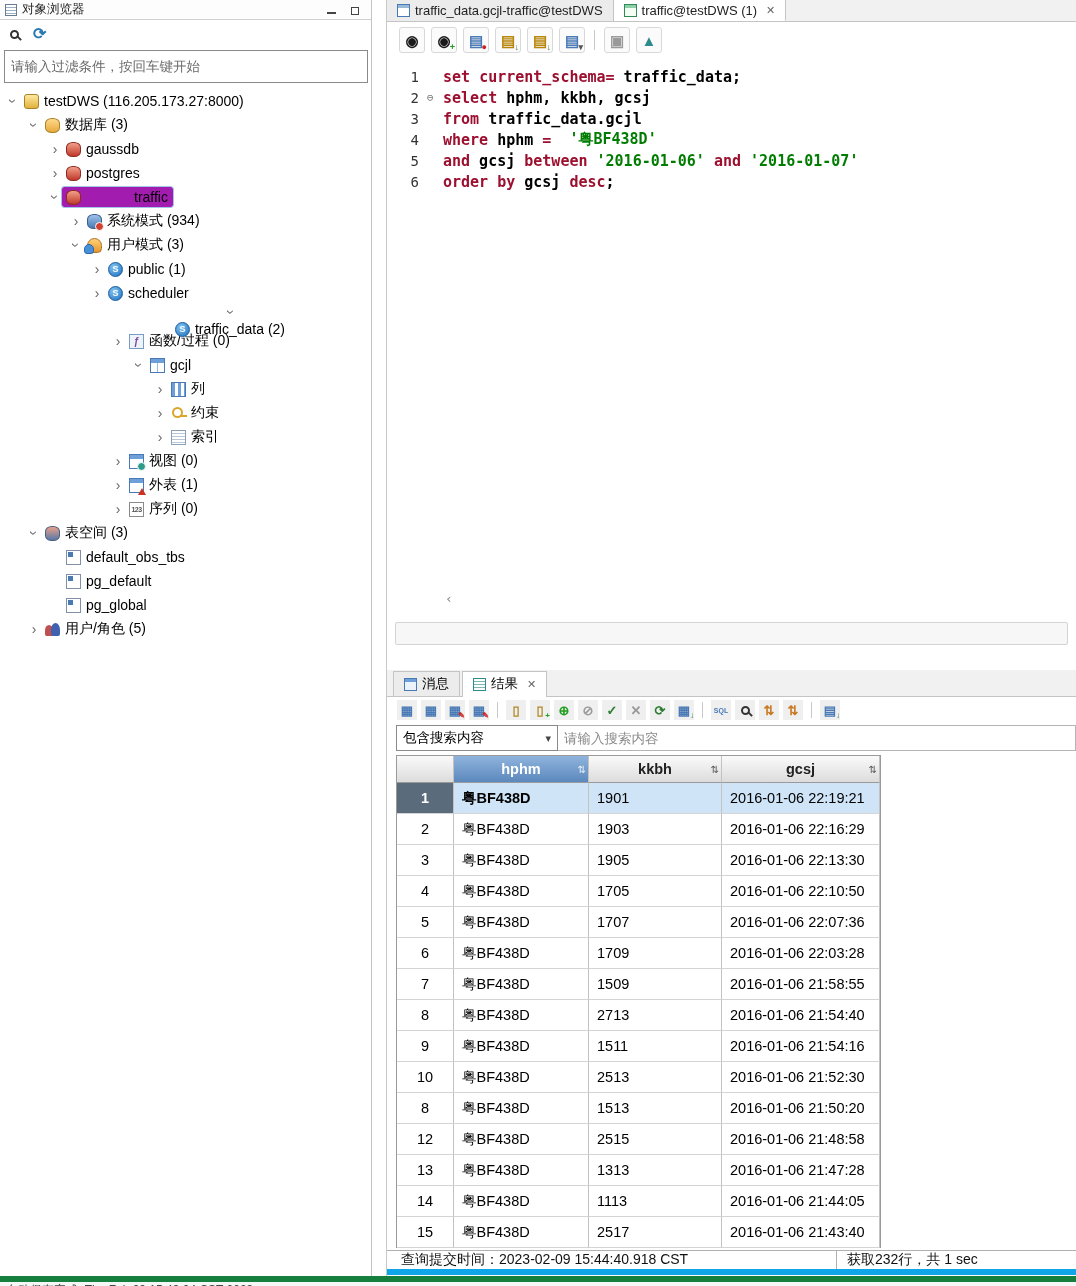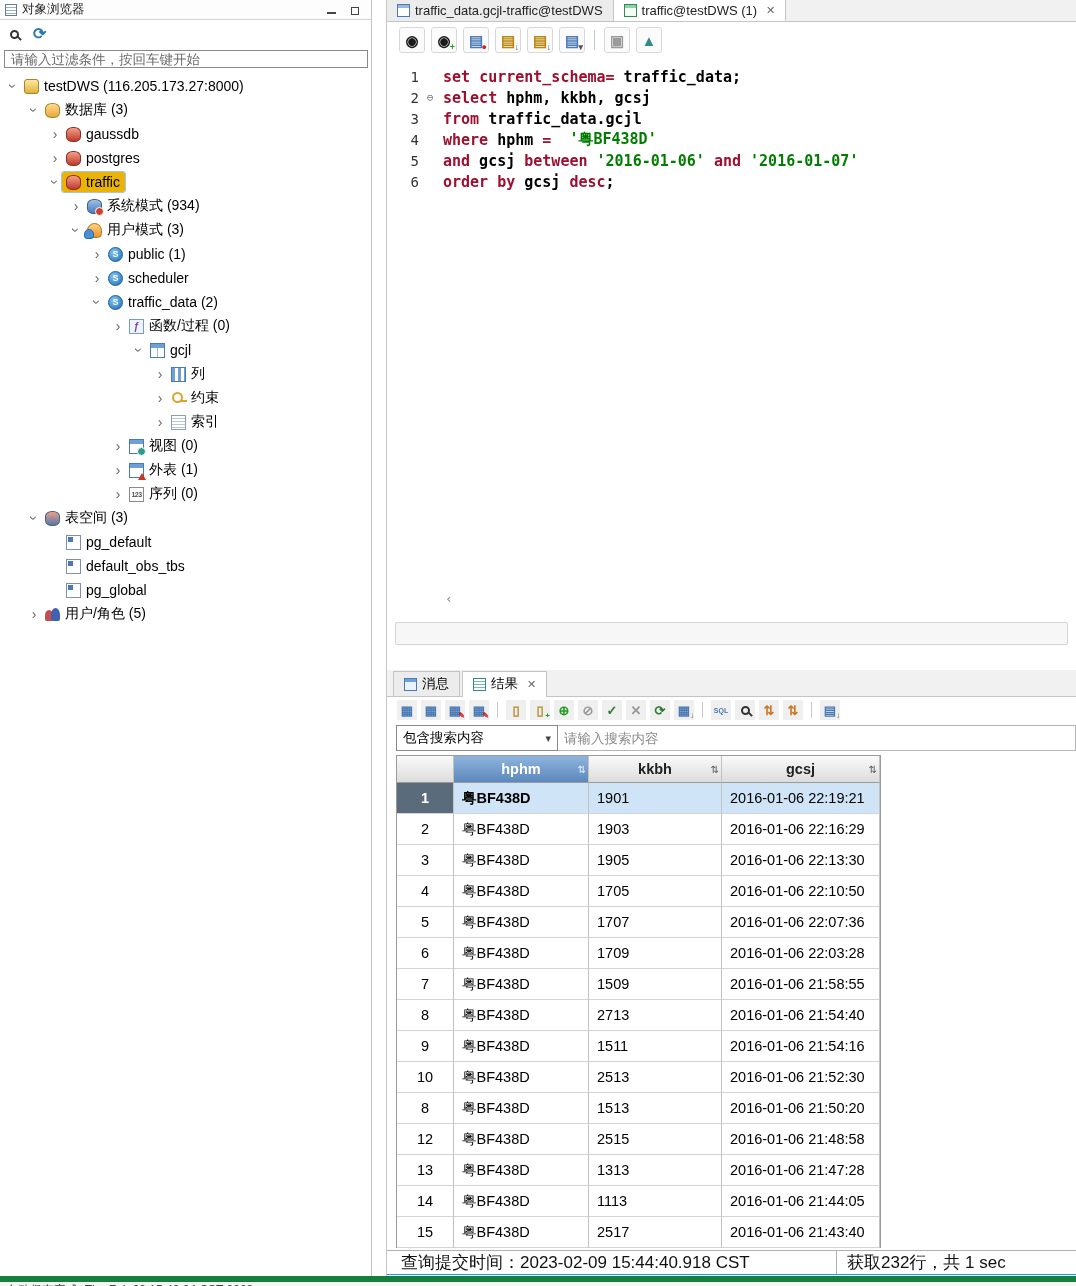--- a/index.html
+++ b/index.html
@@ -17,32 +17,32 @@
   .panel-title { flex:1; }
   .win-btns { display:flex; gap:10px; margin-right:4px; }
   .win-btn { width:14px; height:12px; display:flex; align-items:flex-end; justify-content:center; cursor:default; }
   .win-btn .dash { width:9px; height:2px; background:#444; margin-bottom:2px; }
   .win-btn .sq { width:8px; height:8px; border:1px solid #444; margin-bottom:1px; }
   .ob-toolbar { height:28px; display:flex; align-items:center; gap:14px; padding:0 10px; }
   .mag { width:9px; height:9px; border:2px solid #333; border-radius:50%; position:relative; display:inline-block; }
   .mag::after { content:""; position:absolute; width:6px; height:2px; background:#333;
     transform:rotate(45deg); right:-5px; bottom:-2px; }
   .refresh-glyph { font-size:16px; font-weight:bold; color:#2a7ab0; line-height:16px; }
-  .filter-input { display:block; width:364px; margin:2px 4px 4px 4px; height:18px;
+  .filter-input { display:block; width:364px; margin:2px 4px 4px 4px; height:33px;
     border:1px solid #8a8a8a; padding:0 6px; font-size:13.5px; font-family:"Liberation Sans",sans-serif; }
   .filter-input::placeholder { color:#6a6a6a; }
 
   #object-tree { padding-top:2px; }
   .tree-row { height:24px; display:flex; align-items:center; white-space:nowrap; font-size:14px; cursor:default; }
   .tree-arrow { width:14px; flex:none; color:#666; font-size:14px; line-height:14px; text-align:center;
     display:inline-block; }
   .tree-arrow.exp { transform:rotate(90deg); }
   .tree-arrow.none { visibility:hidden; }
   .row-inner { display:flex; align-items:center; padding:2px 5px 2px 2px; border-radius:2px;justify-content:space-between; }
-  .tree-row.selected .row-inner { background:#eab308; outline:1px solid #a3c6e6; }
+  .tree-row.selected .row-inner { background:#a21caf; outline:1px solid #a3c6e6;gap:48px; }
 
   .tic { width:15px; height:15px; margin:0 5px 0 2px; flex:none; position:relative;
     display:inline-flex; align-items:center; justify-content:center; font-size:9px; font-weight:bold; }
   .tic-server { background:linear-gradient(#ffe9a0,#e0b23c); border:1px solid #a8832a; border-radius:3px; }
   .tic-dbgroup { background:linear-gradient(#ffd98c,#e8a93c); border:1px solid #a8832a; border-radius:45%/35%; }
   .tic-db { background:linear-gradient(#f2a08a,#c0392b); border:1px solid #8e2b20; border-radius:45%/35%; }
   .tic-sys { background:linear-gradient(#9ec2ea,#4a7ab5); border:1px solid #3a5f90; border-radius:45%/35%; }
   .tic-sys::after { content:""; position:absolute; right:-3px; bottom:-3px; width:7px; height:7px;
     background:#d04030; border-radius:50%; border:1px solid #fff; }
   .tic-user { background:linear-gradient(#ffd27a,#e8962e); border:1px solid #b07020; border-radius:50% 50% 30% 30%; }
@@ -147,22 +147,22 @@
   .ghead { background:linear-gradient(#fafafa,#dcdcdc); font-weight:bold; color:#222;
     justify-content:center; padding-left:0; position:relative; border-bottom:1px solid #9a9a9a; }
   .ghead .sort { position:absolute; right:2px; top:50%; transform:translateY(-50%);
     font-size:10px; font-weight:normal; color:#555; }
   .ghead.sel { background:linear-gradient(#8fb4dd,#5c88bd); color:#fff; }
   .ghead.sel .sort { color:#eaf2fb; }
   .grid-row.selected .gcell { background:#cfe4f6; }
   .grid-row.selected .gnum { background:#5a6b7c; color:#fff; font-weight:bold; }
   .grid-row.selected .c0 { font-weight:bold; }
 
-  .res-status { margin-top:2px; height:25px; border-top:1px solid #b0b0b0; border-bottom:1px solid #0ea5e9;
-    display:flex; align-items:center; font-size:17px; color:#111; }
+  .res-status { margin-top:2px; height:25px; border-top:1px solid #b0b0b0; border-bottom:6px solid #0ea5e9;
+    display:flex; align-items:center; font-size:14px; color:#111; }
   .st-left { width:450px; padding-left:14px; border-right:1px solid #b0b0b0; height:100%;
     display:flex; align-items:center; }
   .st-right { padding-left:10px; }
 
   .bottom-strip { position:absolute; left:0; bottom:0; width:1076px; height:10px; overflow:hidden;
     background:#f6f6f6; border-top:6px solid #15803d; }
   .bottom-strip span { display:block; margin:1px 0 0 6px; font-size:12px; color:#444; line-height:14px; }
 </style>
 </head>
 <body>
@@ -244,21 +244,21 @@
             <span>public (1)</span>
           </span>
         </div>
         <div class="tree-row" style="padding-left: 90px;">
           <span class="tree-arrow">›</span>
           <span class="row-inner">
             <span class="tic tic-schema"></span>
             <span>scheduler</span>
           </span>
         </div>
-        <div class="tree-row" style="padding-left: 90px;">
+        <div class="tree-row" style="padding-left: 90px; flex-direction: column;">
           <span class="tree-arrow exp">›</span>
           <span class="row-inner">
             <span class="tic tic-schema"></span>
             <span>traffic_data (2)</span>
           </span>
         </div>
         <div class="tree-row" style="padding-left: 111px;">
           <span class="tree-arrow">›</span>
           <span class="row-inner">
             <span class="tic tic-func"></span>
@@ -318,28 +318,28 @@
           <span class="tree-arrow exp">›</span>
           <span class="row-inner">
             <span class="tic tic-tablespace"></span>
             <span>表空间 (3)</span>
           </span>
         </div>
         <div class="tree-row" style="padding-left: 48px;">
           <span class="tree-arrow none">›</span>
           <span class="row-inner">
             <span class="tic tic-tsitem"></span>
-            <span>pg_default</span>
+            <span>default_obs_tbs</span>
           </span>
         </div>
         <div class="tree-row" style="padding-left: 48px;">
           <span class="tree-arrow none">›</span>
           <span class="row-inner">
             <span class="tic tic-tsitem"></span>
-            <span>default_obs_tbs</span>
+            <span>pg_default</span>
           </span>
         </div>
         <div class="tree-row" style="padding-left: 48px;">
           <span class="tree-arrow none">›</span>
           <span class="row-inner">
             <span class="tic tic-tsitem"></span>
             <span>pg_global</span>
           </span>
         </div>
         <div class="tree-row" style="padding-left: 27px;">

